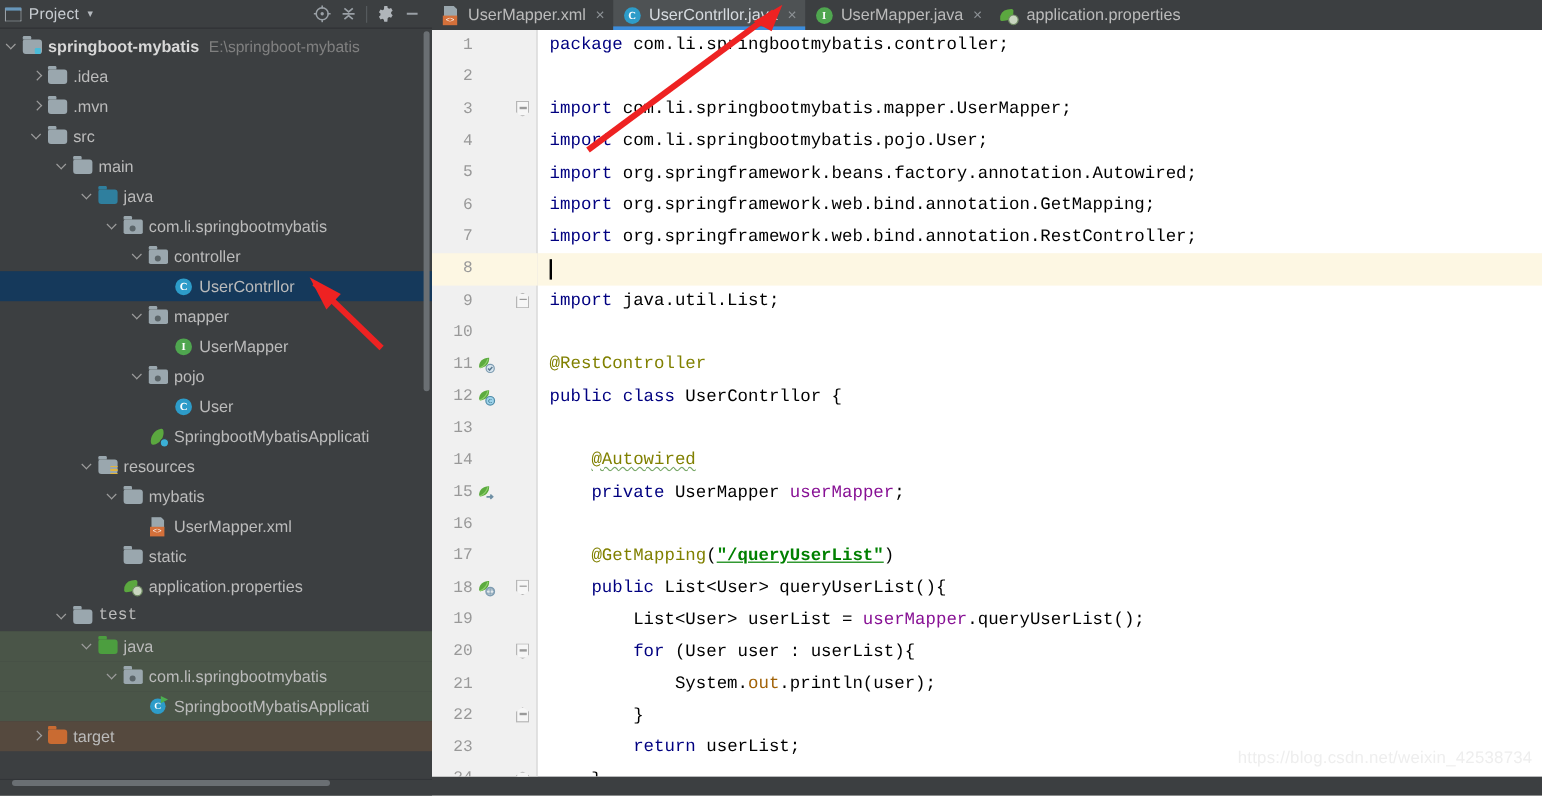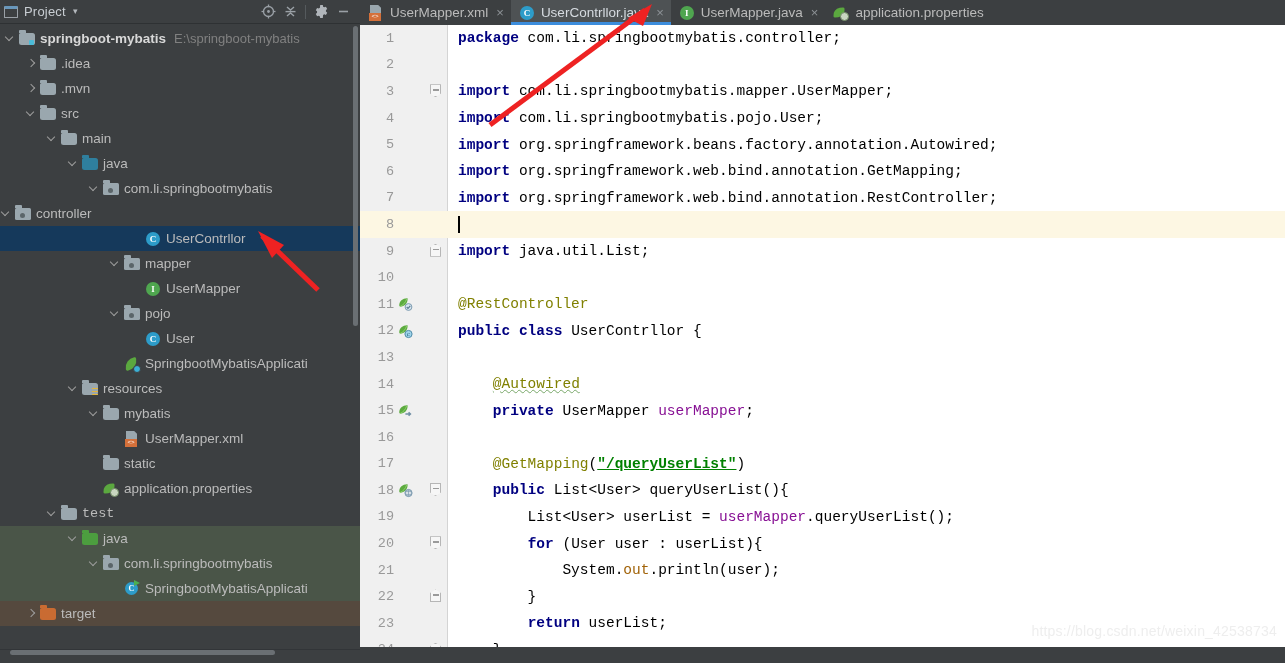--- a/index.html
+++ b/index.html
@@ -114,21 +114,21 @@
   .gfold .shape { position:absolute; inset:0; border:1px solid #b6b6b6; background:#f6f6f6;
      clip-path:polygon(0 0, 100% 0, 100% 72%, 50% 100%, 0 72%); }
   .gfold.up .shape { clip-path:polygon(50% 0, 100% 28%, 100% 100%, 0 100%, 0 28%); }
   .gfold .bar { position:absolute; left:2.5px; top:5px; width:6px; height:1.4px; background:#9a9a9a; }
   .gutter-line { position:absolute; right:0; top:0; bottom:0; width:1px; background:#d4d4d4; }
 
   .code { flex:1; position:relative; padding-left:10px; overflow:hidden; }
   .cline { height:26.6px; display:flex; align-items:center; font-family:"Liberation Mono", monospace;
      font-size:14.5px; color:#000; white-space:pre; }
   .cline.cur { background:#fdf7e3; margin-left:-10px; padding-left:10px; }
-  .kw { color:#000080; font-weight:bold; }
+  .kw { color:#000080; font-weight:normal; }
   .ann { color:#808000; }
   .str { color:#008000; font-weight:bold; text-decoration:underline; }
   .fld { color:#871094; }
   .sfld { color:#a16207; }
   .squiggle { text-decoration:underline; text-decoration-style:wavy; text-decoration-color:#79a86a; text-decoration-thickness:1px; }
   .caret { display:inline-block; width:1.5px; height:17px; background:#000; vertical-align:middle; }
 
   .watermark {
     position:absolute; right:8px; bottom:24px; color:#eeeeee; font-size:14px;
     font-family:"Liberation Sans", sans-serif; letter-spacing:.2px; pointer-events:none;
@@ -232,21 +232,21 @@
           </span>
           <span class="lbl">java</span>
         </div>
         <div class="row" style="padding-left: 88px;">
           <span class="arrow d"></span>
           <span class="ic">
             <span class="ic-pkg" style="position:absolute;left:0;right:0;"></span>
           </span>
           <span class="lbl">com.li.springbootmybatis</span>
         </div>
-        <div class="row" style="">
+        <div class="row" style="padding-left: 109px;">
           <span class="arrow d"></span>
           <span class="ic">
             <span class="ic-pkg" style="position:absolute;left:0;right:0;"></span>
           </span>
           <span class="lbl">controller</span>
         </div>
         <div class="row sel" style="padding-left: 130px;">
           <span class="arrow "></span>
           <span class="ic">
             <span class="ic-class">C</span>

